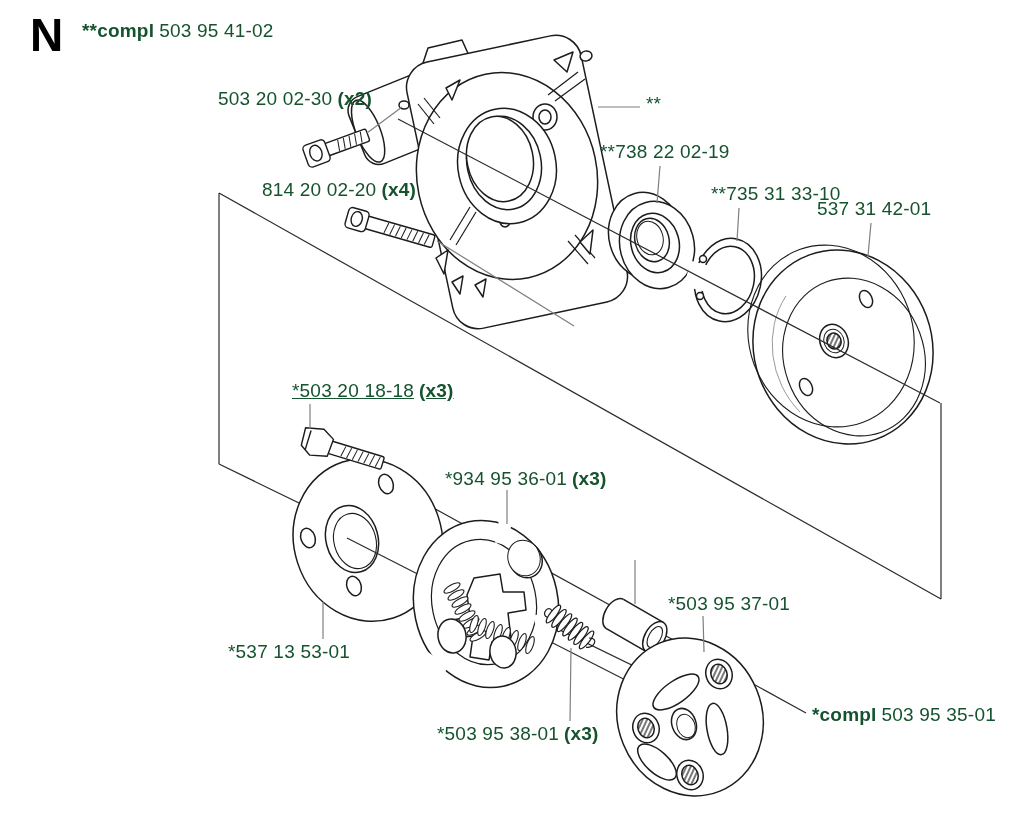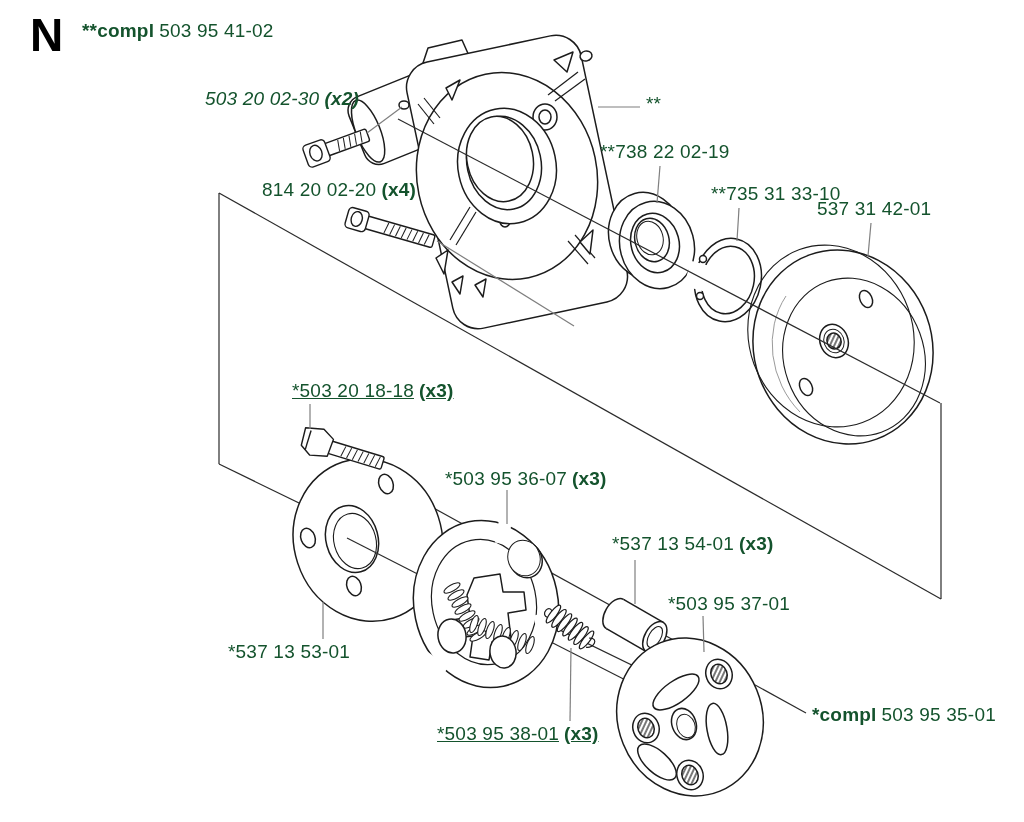--- a/index.html
+++ b/index.html
@@ -249,21 +249,21 @@
       <line x1="571" y1="648" x2="570" y2="721"></line>
     </g>
   </svg>
 
   <div id="section-letter">N</div>
 
   <div class="plabel" style="left:82px;top:20px;">
     <span class="bold">**compl</span><span>503 95 41-02</span>
   </div>
 
-  <div class="plabel" style="left:205px;top:88px;font-style:italic;">
+  <div class="plabel" style="left:218px;top:88px;">
     <span>503 20 02-30</span><span class="qty">(x2)</span>
   </div>
 
   <div class="plabel" style="left:262px;top:179px;">
     <span>814 20 02-20</span><span class="qty">(x4)</span>
   </div>
 
   <div class="plabel" style="left:646px;top:93px;">
     <span>**</span>
   </div>
@@ -278,36 +278,33 @@
 
   <div class="plabel" style="left:817px;top:198px;">
     <span>537 31 42-01</span>
   </div>
 
   <div class="plabel" style="left:292px;top:380px;text-decoration:underline;">
     <span>*503 20 18-18</span><span class="qty">(x3)</span>
   </div>
 
   <div class="plabel" style="left:445px;top:468px;">
-    <span>*503 95 36-07</span><span class="qty">(x3)</span>
-  </div>
-
-  <div class="plabel" style="left:612px;top:533px;">
-    <span>*537 13 54-01</span><span class="qty">(x3)</span>
-  </div>
+    <span>*934 95 36-01</span><span class="qty">(x3)</span>
+  </div>
+
 
   <div class="plabel" style="left:668px;top:593px;">
     <span>*503 95 37-01</span>
   </div>
 
   <div class="plabel" style="left:228px;top:641px;">
     <span>*537 13 53-01</span>
   </div>
 
-  <div class="plabel" style="left:437px;top:723px;text-decoration:underline;">
+  <div class="plabel" style="left:437px;top:723px;">
     <span>*503 95 38-01</span><span class="qty">(x3)</span>
   </div>
 
   <div class="plabel" style="left:812px;top:704px;">
     <span class="bold">*compl</span><span>503 95 35-01</span>
   </div>
 
 </div>
 
 </body></html>

